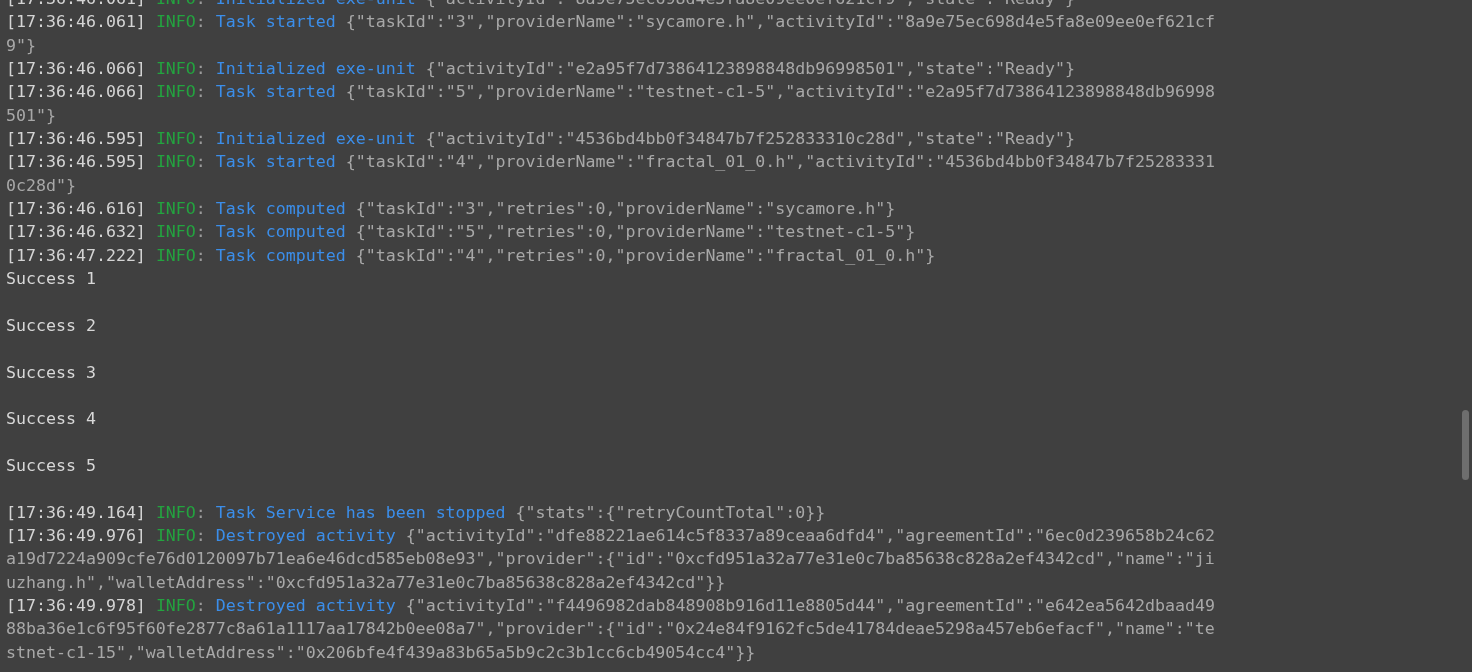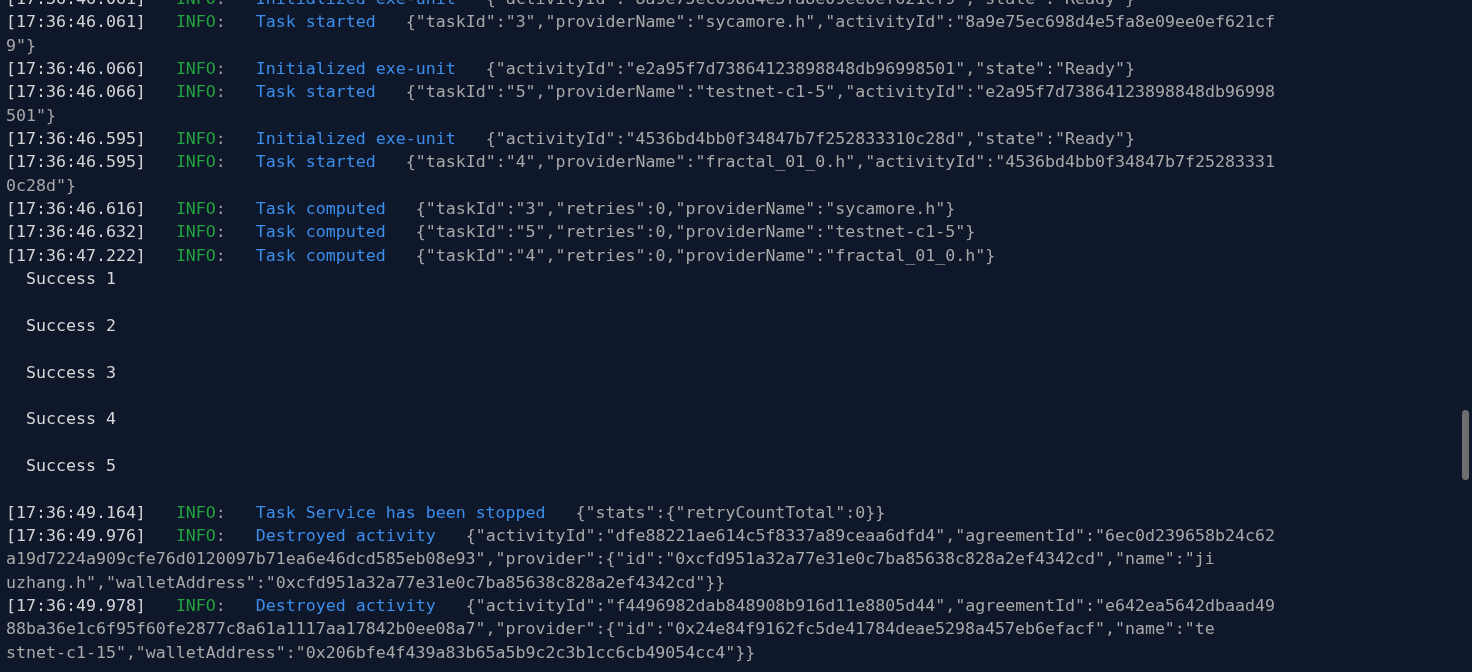--- a/index.html
+++ b/index.html
@@ -12,21 +12,21 @@
     background: #0d0d0d;
   }
   body {
     font-family: "DejaVu Sans Mono", "Liberation Mono", monospace;
   }
 
   #terminal {
     position: relative;
     width: 1472px;
     height: 672px;
-    background: #0f172a;
+    background: #404040;
     overflow: hidden;
   }
 
   #log {
     position: absolute;
     left: 0;
     top: -13px;            
     width: 1472px;
     padding: 0 8px 0 6px;
     font-size: 16.6px;
@@ -37,21 +37,21 @@
   }
 
   .line { height: 23.35px; white-space: pre; }
   .blank { height: 23.35px; }
 
   .t-ts    { color: #d4d4d4; }
   .t-info  { color: #23a33f; }
   .t-colon { color: #9b9b9b; }
   .t-msg   { color: #3b8eea; }
   .t-json  { color: #a8a8a8; }
-  .t-plain { color: #d8d8d8; margin-left: 20px; }
+  .t-plain { color: #d8d8d8; }
 
   
   #scrollbar-track {
     position: absolute;
     right: 0;
     top: 0;
     width: 14px;
     height: 672px;
     background: transparent;
   }

